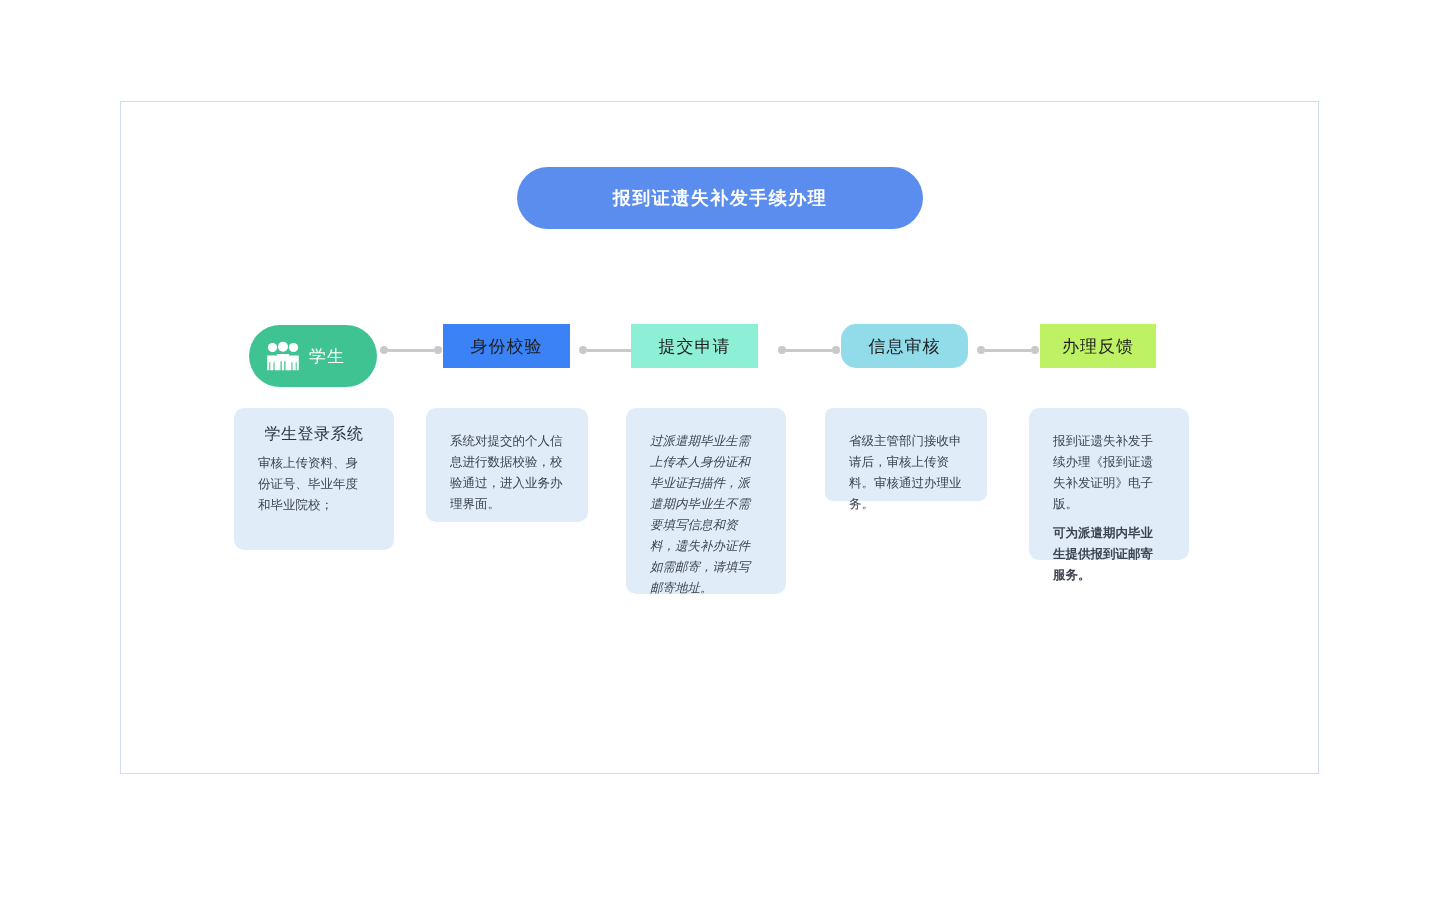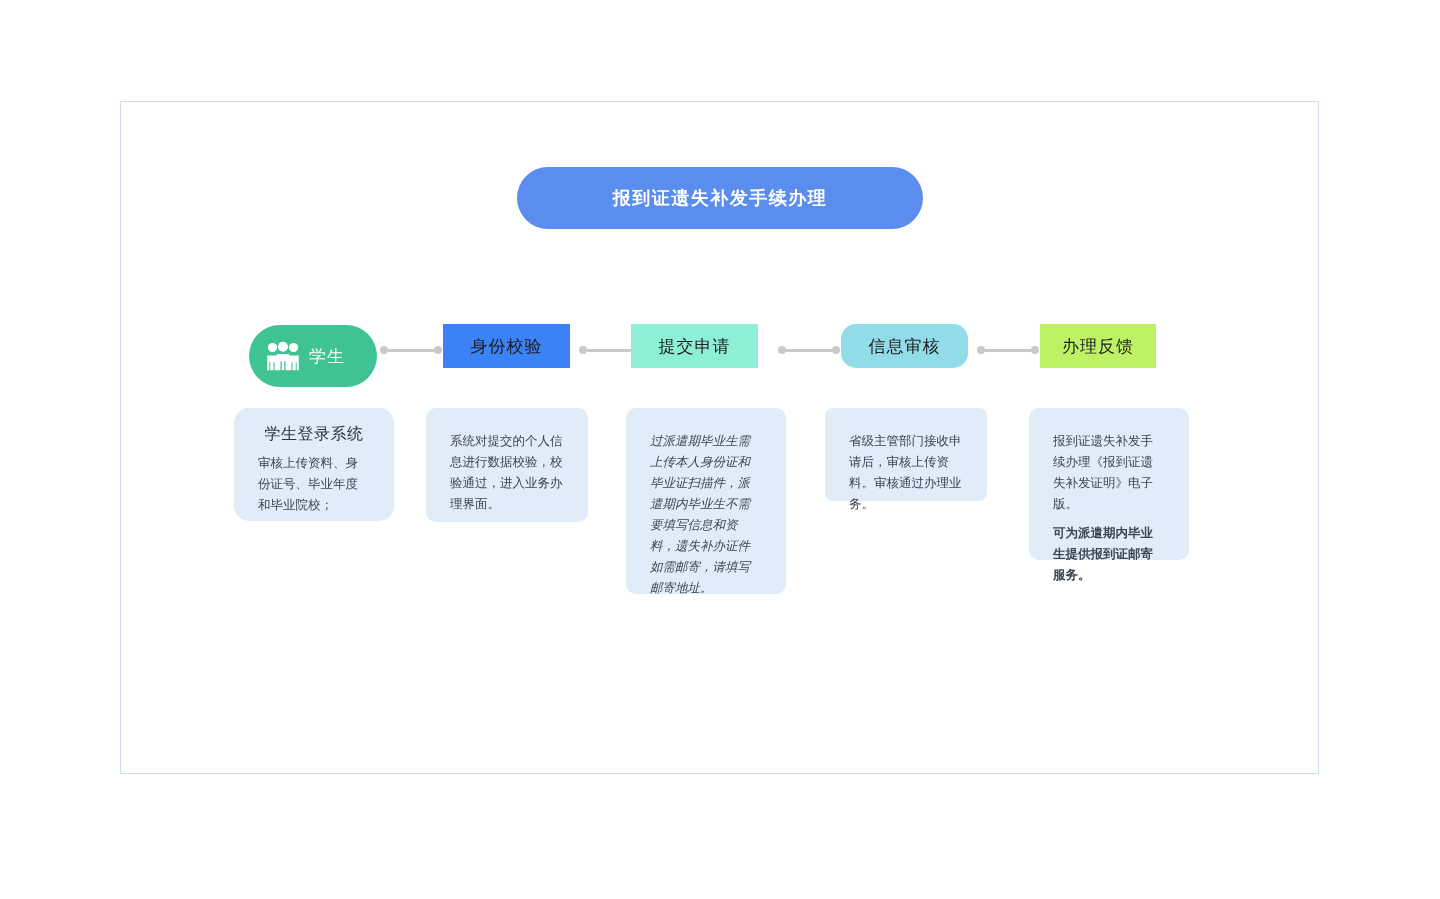--- a/index.html
+++ b/index.html
@@ -204,21 +204,21 @@
     <span class="bar"></span>
     <span class="dot"></span>
   </div>
 
   <div class="step-box" style="left:791px; width:116px; background:#bef264;">
     <span>办理反馈</span>
   </div>
 
 </div>
 
-<div class="desc-card" style="left:234px; top:408px; width:160px; height:113px;border-radius:15px;">
+<div class="desc-card" style="left:234px; top:408px; width:160px; height:142px;">
   <div class="card-title">学生登录系统</div>
   <p>审核上传资料、身份证号、毕业年度和毕业院校；</p>
 </div>
 
 <div class="desc-card" style="left:426px; top:408px; width:162px; height:114px;">
   <p>系统对提交的个人信息进行数据校验，校验通过，进入业务办理界面。</p>
 </div>
 
 <div class="desc-card" style="left:626px; top:408px; width:160px; height:186px;font-style:italic;">
   <p>过派遣期毕业生需上传本人身份证和毕业证扫描件，派遣期内毕业生不需要填写信息和资料，遗失补办证件如需邮寄，请填写邮寄地址。</p>

